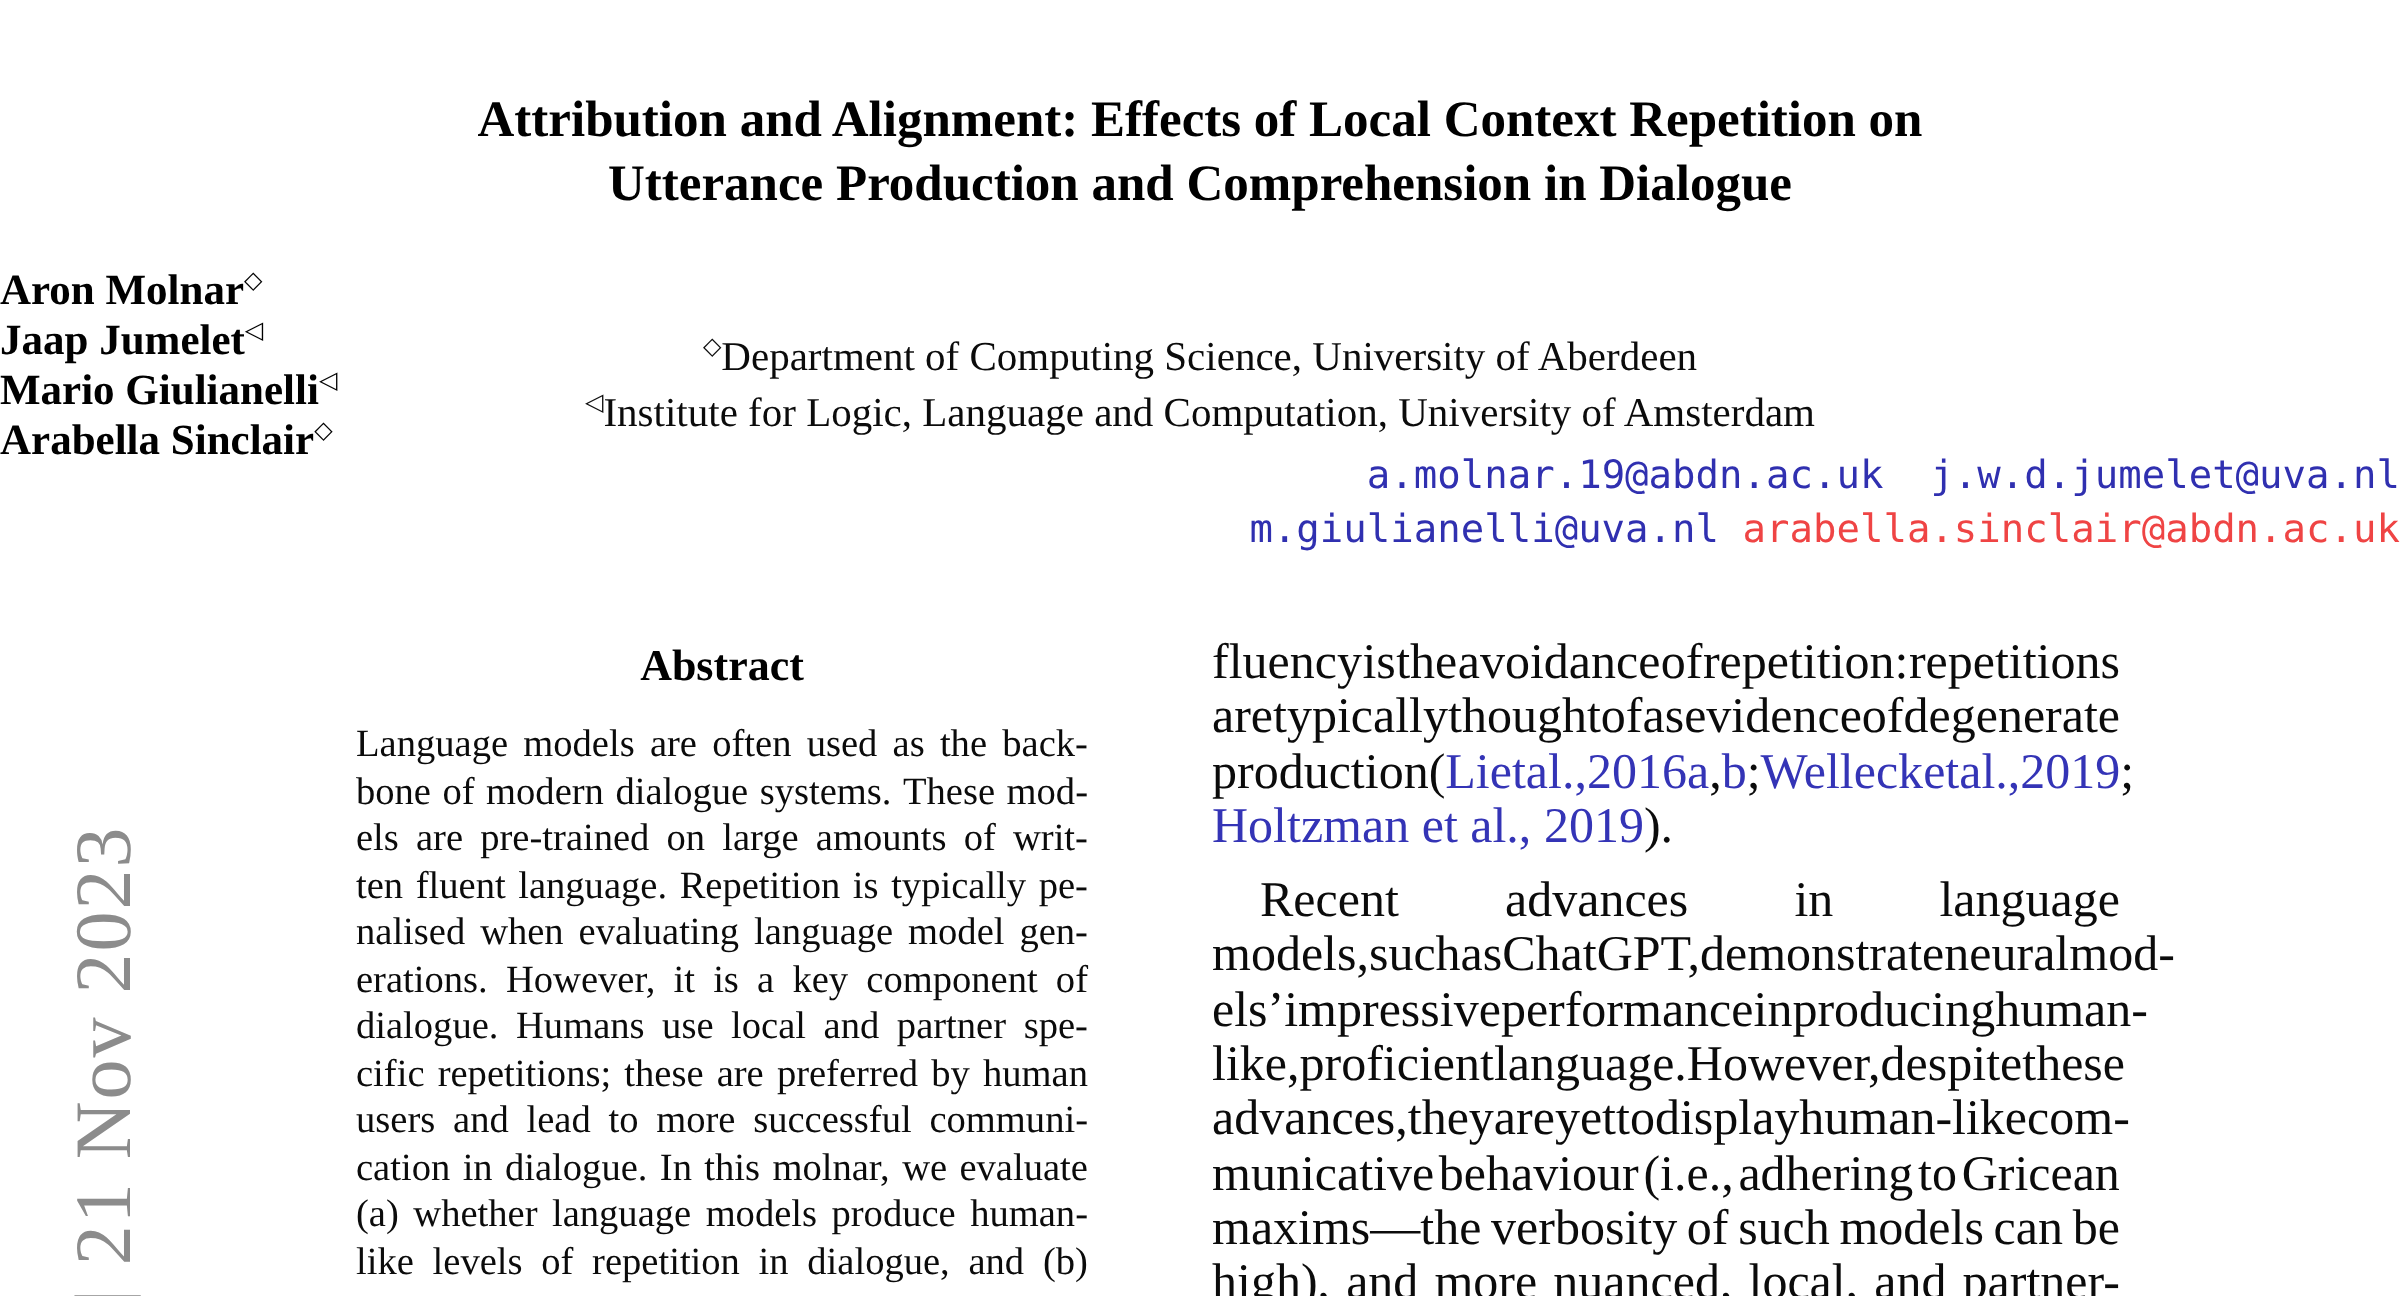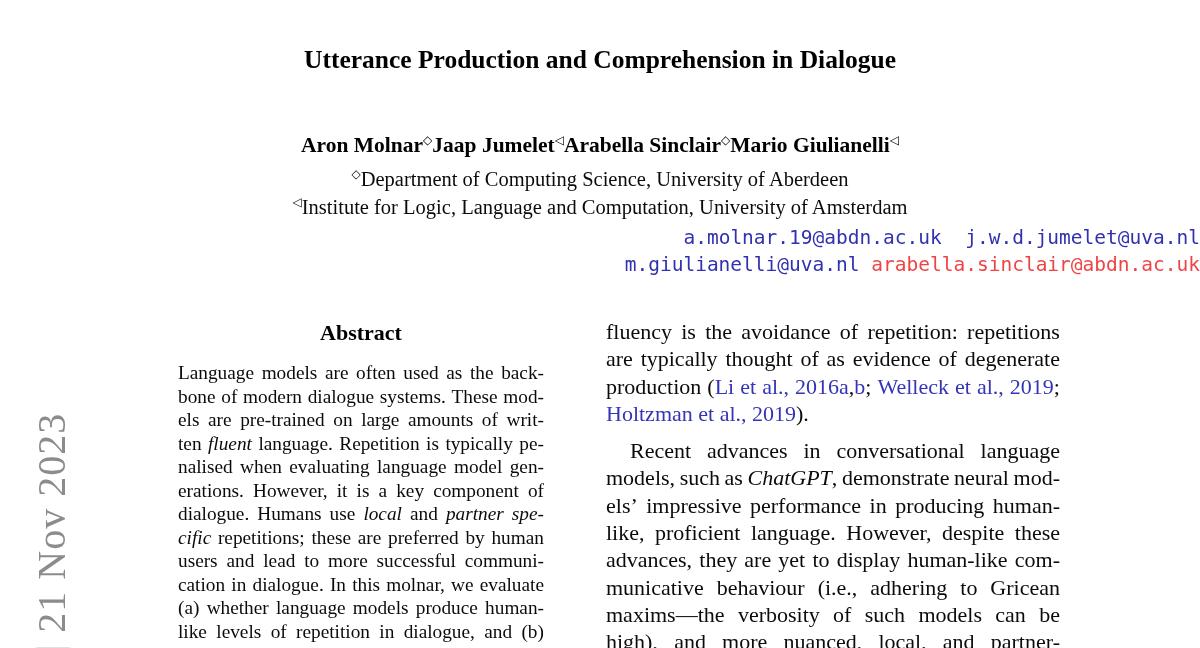--- a/index.html
+++ b/index.html
@@ -15,21 +15,21 @@
   .title-block {
     position: absolute; left: 0; top: 44px; width: 1200px;
     text-align: center;
   }
   .title-line {
     font-size: 25.5px; font-weight: bold; line-height: 32px; color: #000;
   }
   .authors-row {
     position: absolute; left: 0; top: 133px; width: 1200px;
     display: flex; justify-content: center; 
-    font-size: 21.5px; font-weight: bold; color: #000;
+    font-size: 21.5px; font-weight: bold; color: #000; flex-direction: column;
   }
   .author sup, .affil sup {
     font-size: 12px; font-weight: normal; line-height: 0;
   }
   .author sup { font-weight: normal; }
   .affil-block {
     position: absolute; left: 0; top: 166px; width: 1200px;
     text-align: center; font-size: 20.5px; line-height: 27.5px;
   }
   .emails-block {
@@ -45,51 +45,52 @@
     position: absolute; left: 178px; top: 320px; width: 366px;
   }
   .abstract-heading {
     text-align: center; font-weight: bold; font-size: 22px; color: #000;
     margin-bottom: 15px;
   }
   .abstract-col .tline { font-size: 19.3px; height: 23.5px; line-height: 23.5px; }
   .right-col {
     position: absolute; left: 606px; top: 318px; width: 454px;
   }
-  .right-col .tline { font-size: 22px; height: 27.3px; line-height: 27.3px; }
+  .right-col .tline { font-size: 25px; height: 27.3px; line-height: 27.3px; }
   .para2 { margin-top: 10px; }
   .tline.j { display: flex; justify-content: space-between; }
   .tline.ind { padding-left: 24px; }
   .tline .w { white-space: nowrap; }
-  .i { font-style: italic; }
+  .i { }
   .c { color: #3434b6; }
   
   .watermark {
     position: absolute; left: 28px; top: 658px;
     transform-origin: 0 0;
     transform: rotate(-90deg);
     font-family: "Liberation Serif", serif;
     font-size: 40px; color: #8c8c8c;
     white-space: pre; letter-spacing: 1px;
   }
 </style>
 </head>
 <body>
 
 <div class="watermark"><span>]</span><span> </span><span>21 Nov 2023</span></div>
 
 <div class="title-block">
+  <div class="title-line">Attribution and Alignment: Effects of Local Context Repetition on</div>
   <div class="title-line">Utterance Production and Comprehension in Dialogue</div>
 </div>
 
 <div class="authors-row" id="authors">
     <span class="author"><span>Aron Molnar</span><sup>◇</sup></span>
     <span class="author"><span>Jaap Jumelet</span><sup>◁</sup></span>
+    <span class="author"><span>Mario Giulianelli</span><sup>◁</sup></span>
     <span class="author"><span>Arabella Sinclair</span><sup>◇</sup></span>
-    <span class="author"><span>Mario Giulianelli</span><sup>◁</sup></span>
   </div>
 
 <div class="affil-block" id="affiliations">
     <div class="affil"><sup>◇</sup><span>Department of Computing Science, University of Aberdeen</span></div>
     <div class="affil"><sup>◁</sup><span>Institute for Logic, Language and Computation, University of Amsterdam</span></div>
   </div>
 
 <div class="emails-block" id="emails"><div class="email-line"><a style="color: rgb(48, 48, 176);">a.molnar.19@abdn.ac.uk</a>  <a style="color: rgb(48, 48, 176);">j.w.d.jumelet@uva.nl</a></div><div class="email-line"><a style="color: rgb(48, 48, 176);">m.giulianelli@uva.nl</a> <a style="color: #ef4444;">arabella.sinclair@abdn.ac.uk</a></div></div>
 
 <div class="abstract-col">
@@ -241,21 +242,20 @@
         <span class="w"><span class="c">al.,</span></span>
         <span class="w"><span class="c">2019</span><span>;</span></span>
       </div>
       <div class="tline nj"><span class="w"><span class="c">Holtzman</span></span> <span class="w"><span class="c">et</span></span> <span class="w"><span class="c">al.,</span></span> <span class="w"><span class="c">2019</span><span>).</span></span></div>
     </div>
     <div class="para2">
       <div class="tline j ind">
         <span class="w"><span>Recent</span></span>
         <span class="w"><span>advances</span></span>
         <span class="w"><span>in</span></span>
-        <span class="w"><span>conversational</span></span>
         <span class="w"><span>language</span></span>
       </div>
       <div class="tline j">
         <span class="w"><span>models,</span></span>
         <span class="w"><span>such</span></span>
         <span class="w"><span>as</span></span>
         <span class="w"><span class="i">ChatGPT</span><span>,</span></span>
         <span class="w"><span>demonstrate</span></span>
         <span class="w"><span>neural</span></span>
         <span class="w"><span>mod-</span></span>

